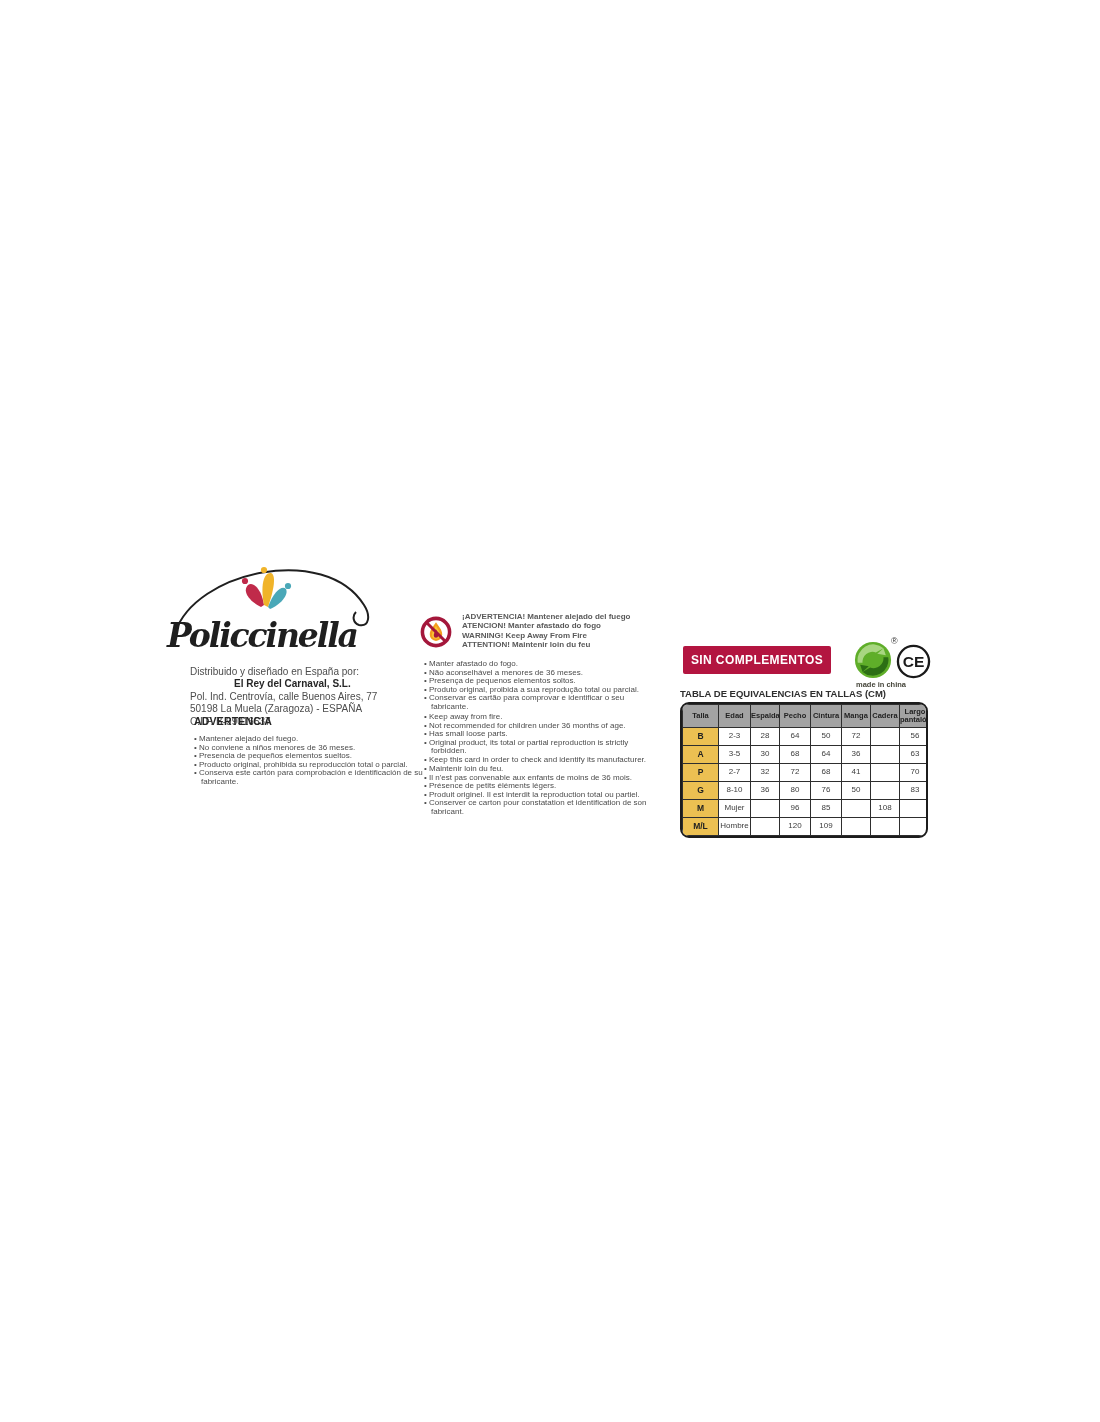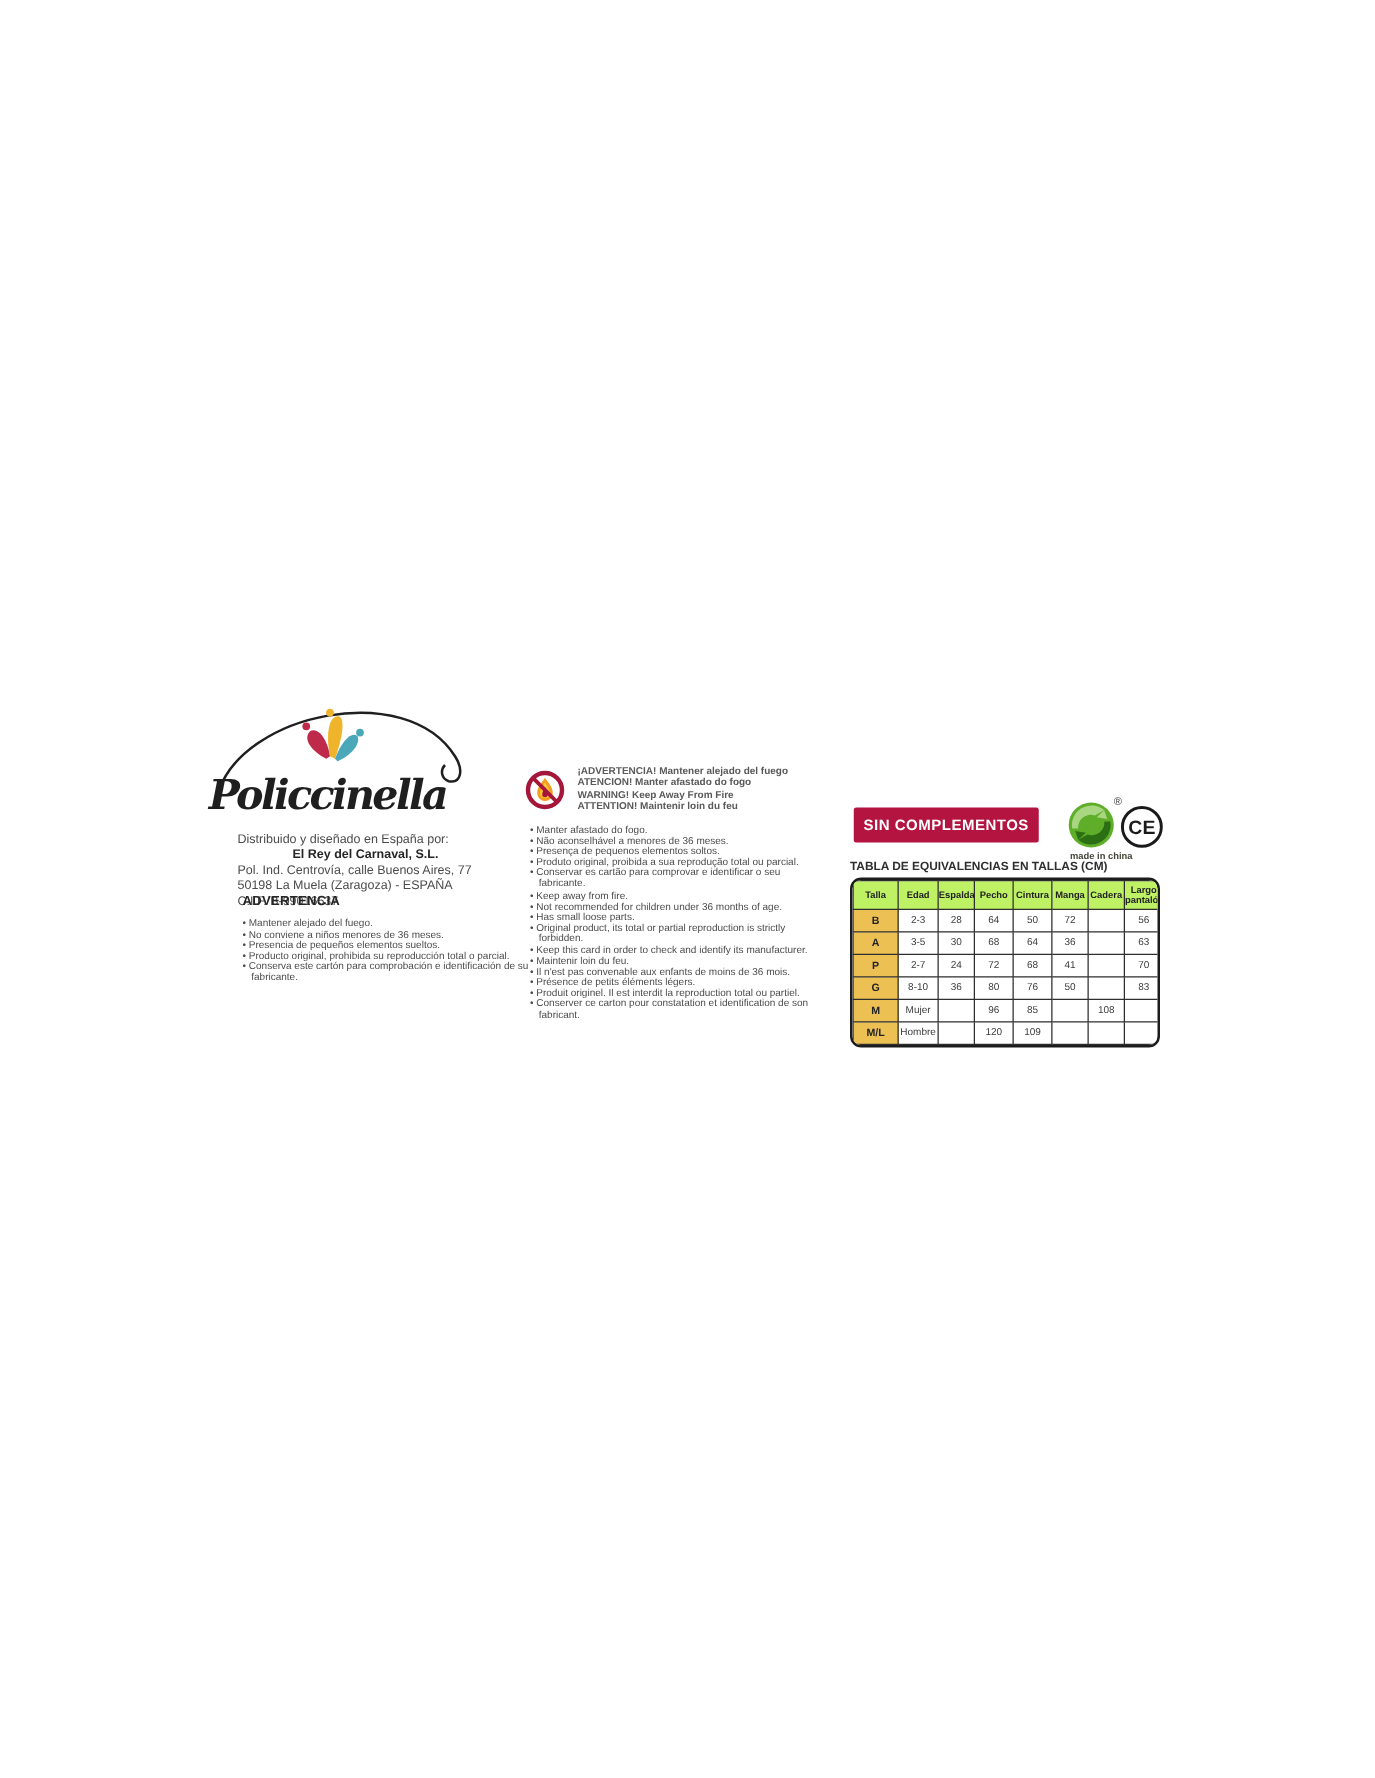--- a/index.html
+++ b/index.html
@@ -32,21 +32,21 @@
   .green-dot{position:absolute;left:854px;top:641px;width:38px;height:38px;}
   .reg-mark{position:absolute;left:891px;top:636px;font-size:9px;color:#3a3a3a;}
   .made-in{position:absolute;left:851px;top:680px;width:60px;text-align:center;font-size:7.5px;font-weight:600;color:#45453a;}
   .ce-mark{position:absolute;left:896px;top:644px;width:35px;height:35px;}
 
   .table-title{position:absolute;left:680px;top:688px;font-size:9.5px;font-weight:bold;color:#2e2e2e;}
   .table-wrap{position:absolute;left:680px;top:702px;width:244px;border:2px solid #1c1c1c;border-radius:9px;overflow:hidden;background:#fff;}
   #size-table{border-collapse:collapse;table-layout:fixed;width:100%;}
   #size-table th,#size-table td{border:1px solid #2e2e2e;text-align:center;vertical-align:middle;
         font-size:8px;padding:0;color:#3c3c3c;height:17px;line-height:8.5px;}
-  #size-table tr:first-child th{background:#bef264;font-weight:bold;color:#222;height:22px;font-size:7.5px;}
+  #size-table tr:first-child th{background:#a3a3a3;font-weight:bold;color:#222;height:22px;font-size:7.5px;}
   #size-table th.sz{background:#ecc052;font-weight:bold;color:#222;font-size:8.5px;}
   #size-table th:nth-child(1){width:35px}
   #size-table th:nth-child(2){width:31px}
   #size-table th:nth-child(3){width:28px}
   #size-table th:nth-child(4){width:30px}
   #size-table th:nth-child(5){width:30px}
   #size-table th:nth-child(6){width:28px}
   #size-table th:nth-child(7){width:28px}
   #size-table th:nth-child(8){width:30px}
 </style>
@@ -173,21 +173,21 @@
             <td>30</td>
             <td>68</td>
             <td>64</td>
             <td>36</td>
             <td></td>
             <td>63</td>
           </tr>
           <tr>
             <th class="sz">P</th>
             <td>2-7</td>
-            <td>24</td>
+            <td>32</td>
             <td>72</td>
             <td>68</td>
             <td>41</td>
             <td></td>
             <td>70</td>
           </tr>
           <tr>
             <th class="sz">G</th>
             <td>8-10</td>
             <td>36</td>

